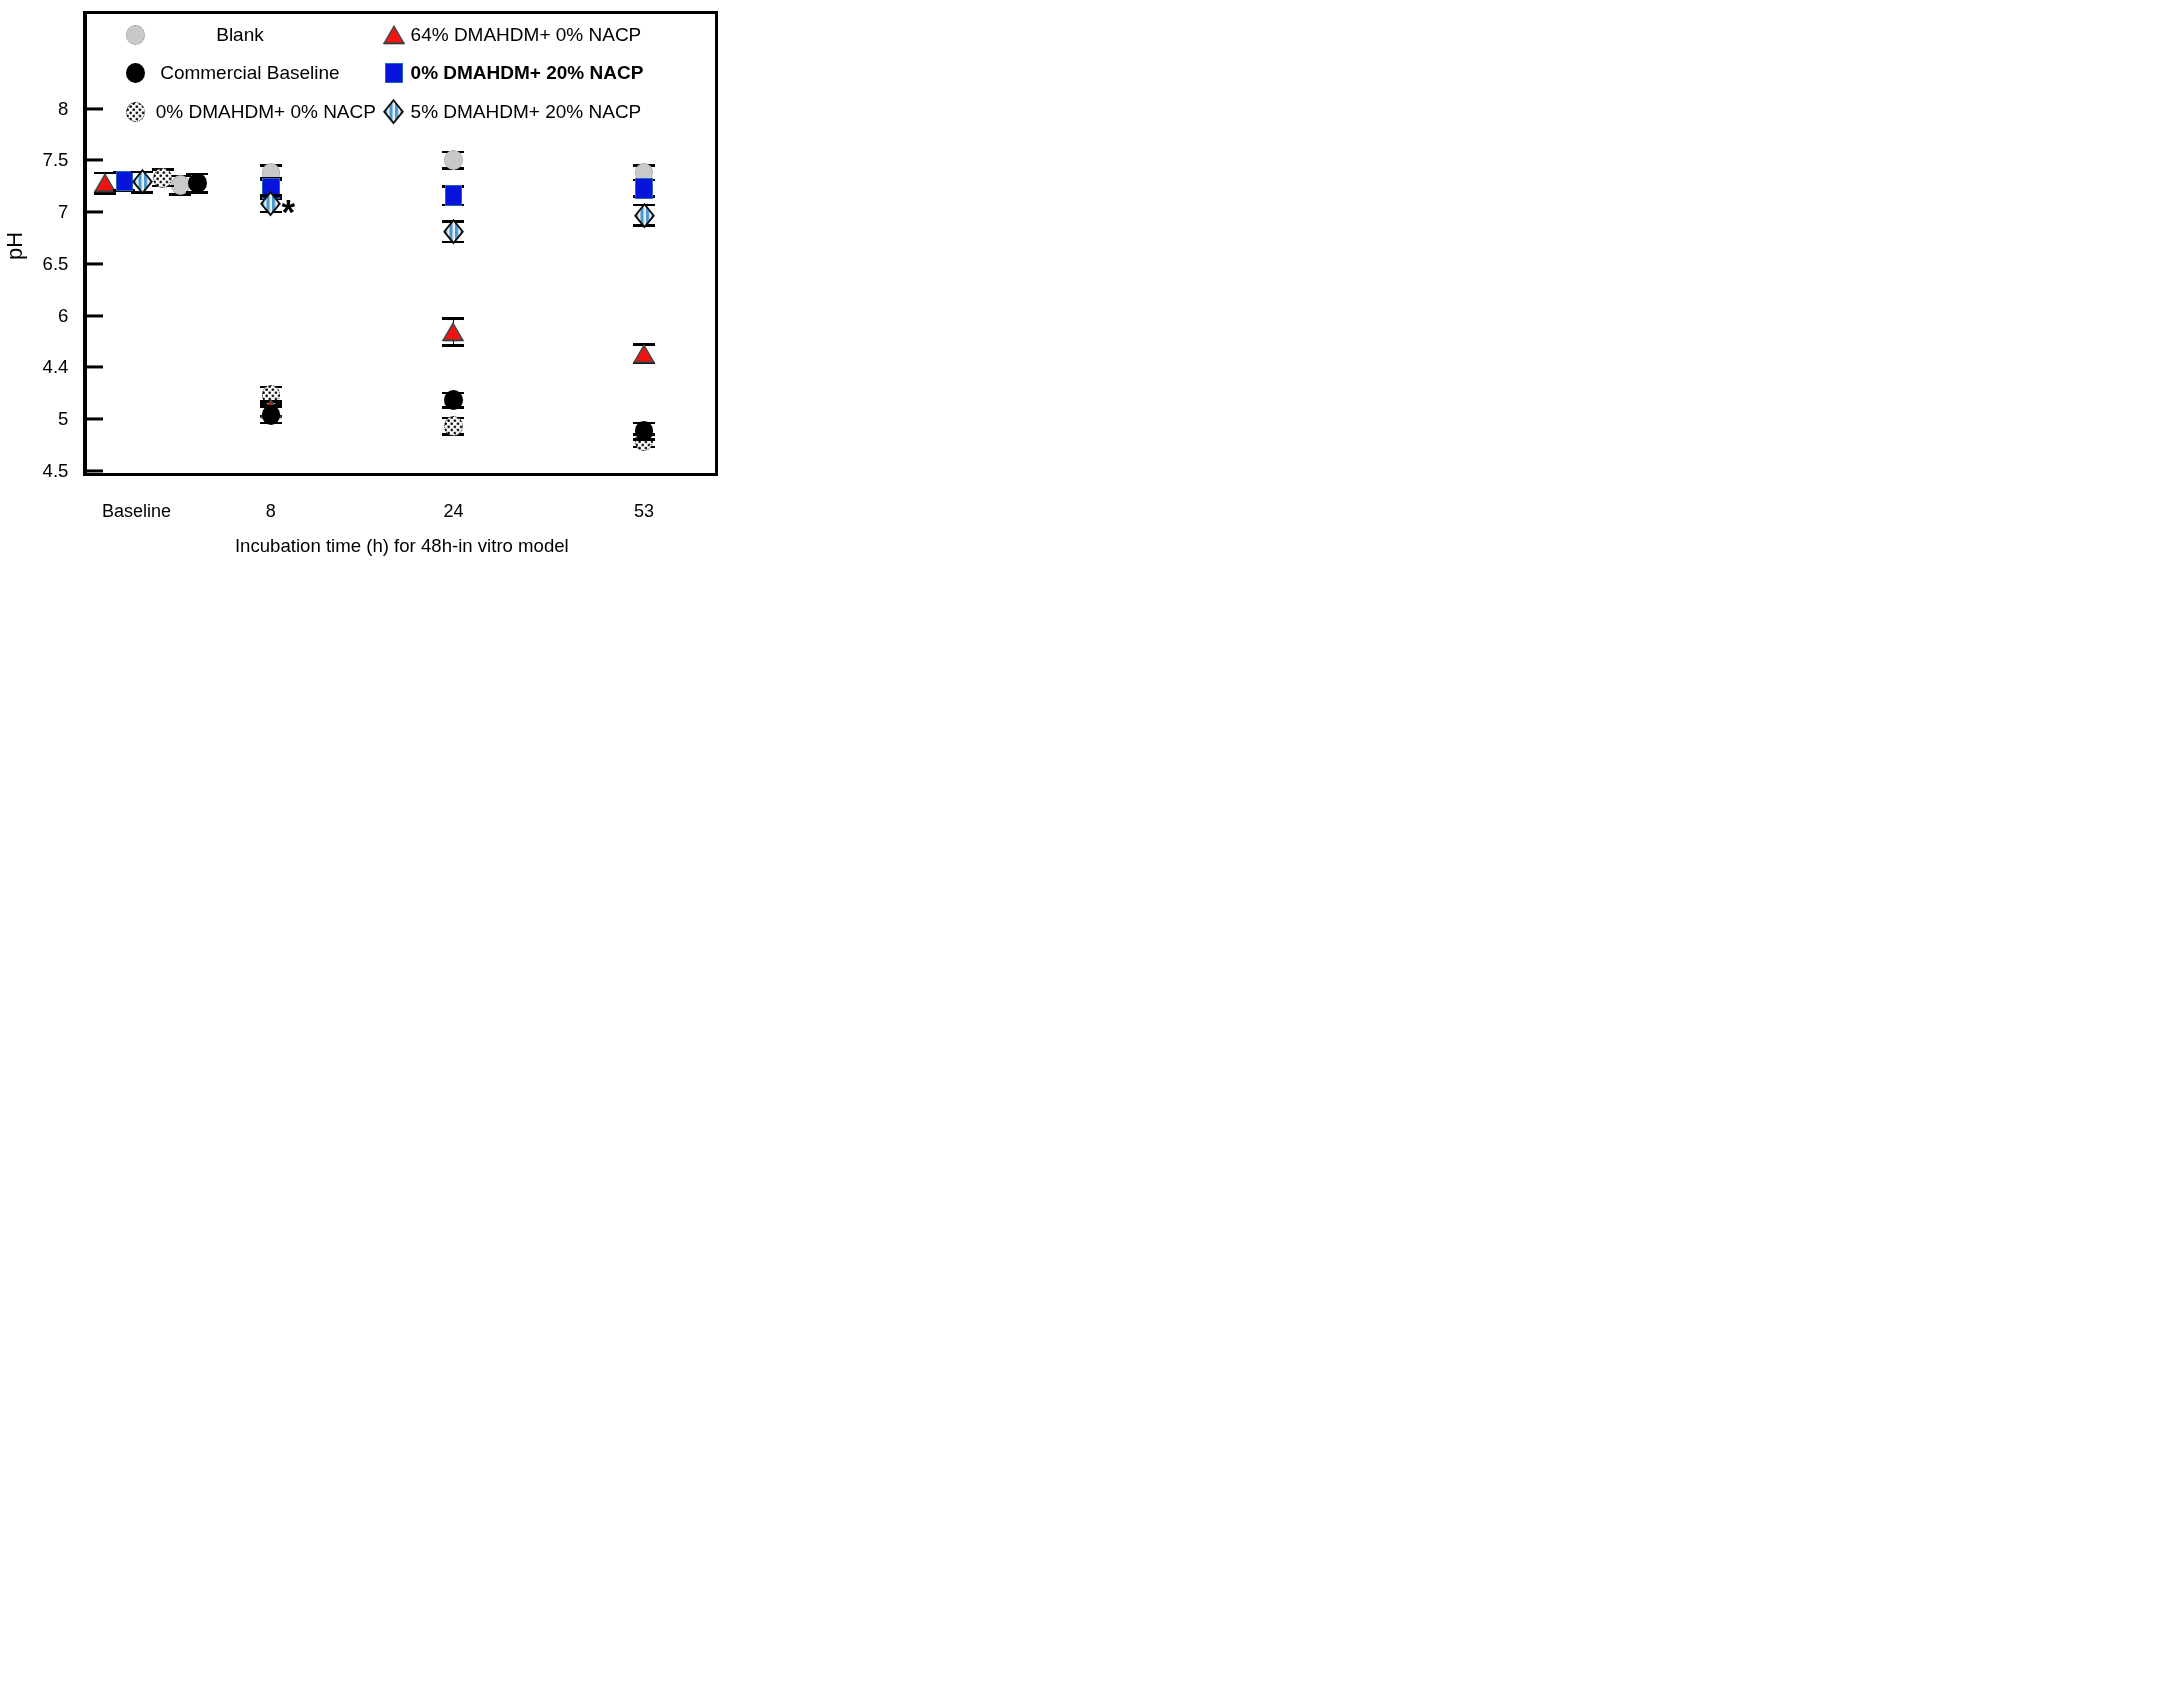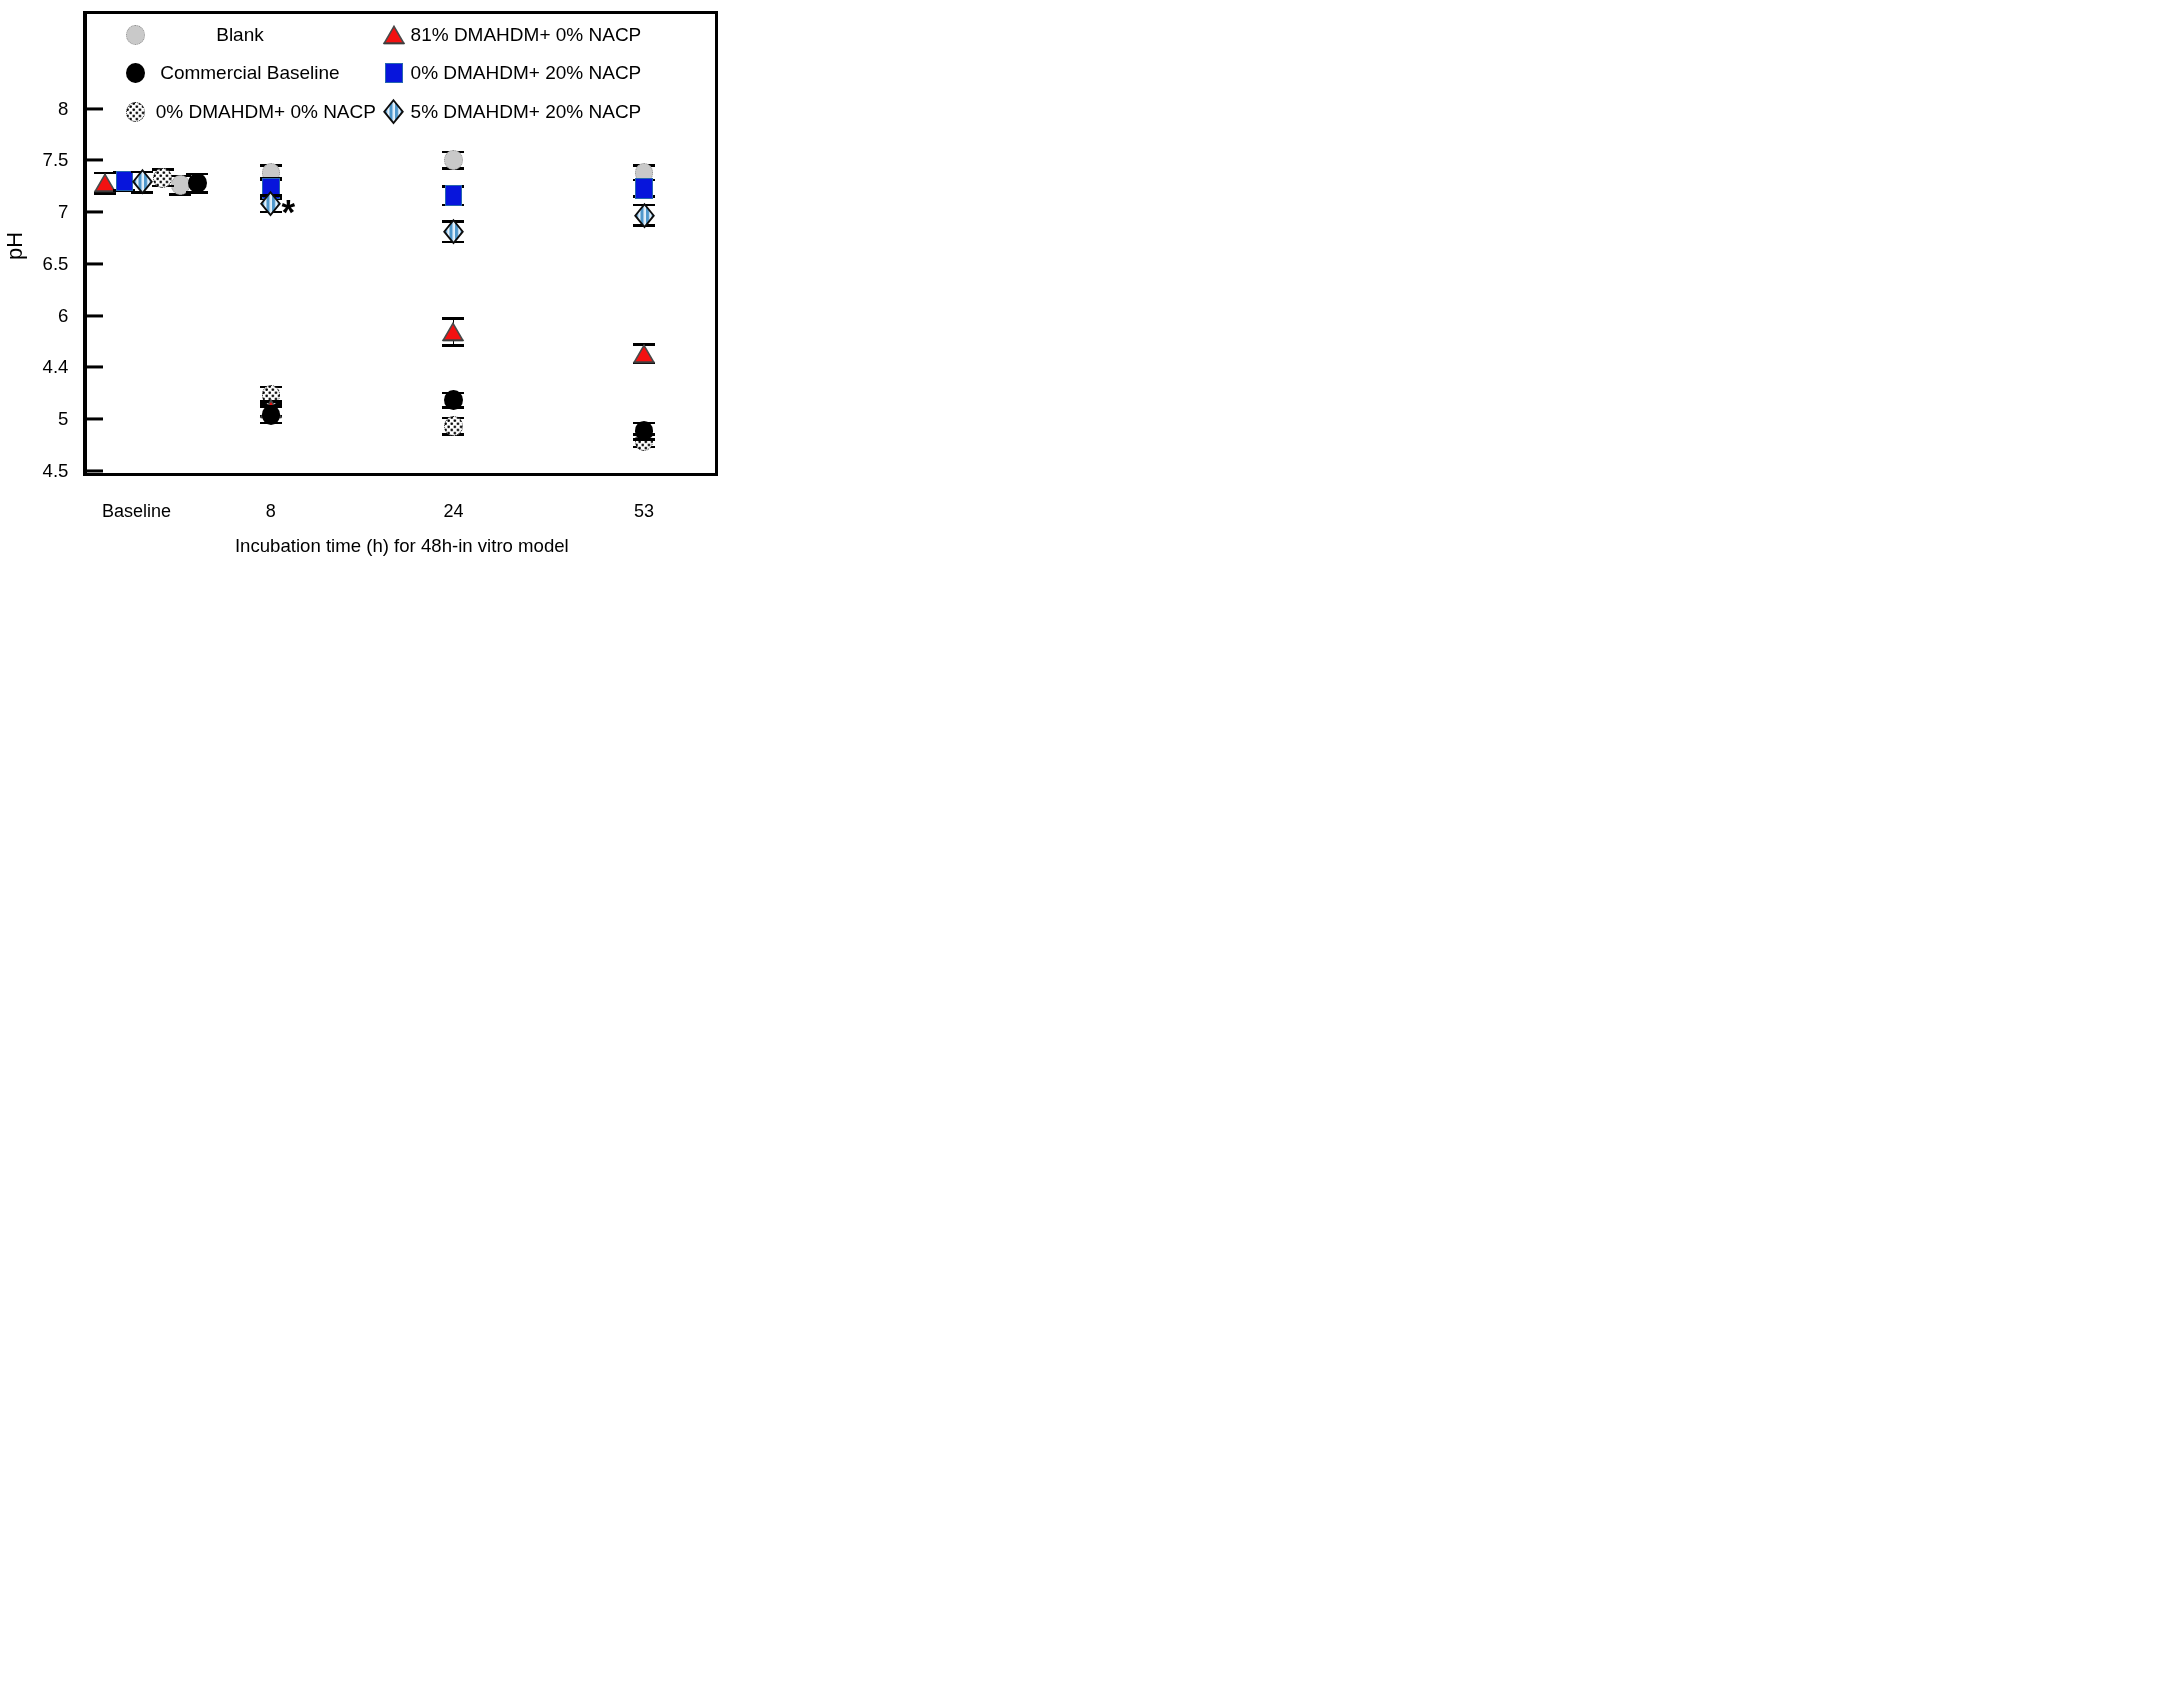--- a/index.html
+++ b/index.html
@@ -79,25 +79,25 @@
       <div class="pt" style="left: 18.6%; top: 19.7%;">
         <div class="mk circle circle-dotted" style="width: 18.6px; height: 20px; left: -9.3px; top: -10px;"></div>
       </div>
       <div class="legend-item-label" style="left: 21.4%; top: 19.7%;">0% DMAHDM+ 0% NACP</div>
       <div class="pt" style="left: 54.1%; top: 6.2%;">
         <svg viewBox="0 0 36 32" width="22" height="20" class="mk" style="left: -11px; top: -10px; overflow: visible;">
           <polygon points="18,2 34,29.5 2,29.5" fill="#f31111" stroke="#4a4a4a" stroke-width="2.6"></polygon>
           <line x1="1" y1="29.8" x2="35" y2="29.8" stroke="#3c3c3c" stroke-width="3"></line>
         </svg>
       </div>
-      <div class="legend-item-label" style="left: 56.4%; top: 6.2%;">81% DMAHDM+ 0% NACP</div>
+      <div class="legend-item-label" style="left: 56.4%; top: 6.2%;">64% DMAHDM+ 0% NACP</div>
       <div class="pt" style="left: 54.1%; top: 12.9%;">
         <div class="mk square-blue" style="width: 17.4px; height: 20.5px; left: -8.7px; top: -10.2px;"></div>
       </div>
-      <div class="legend-item-label" style="left: 56.4%; top: 12.9%;">0% DMAHDM+ 20% NACP</div>
+      <div class="legend-item-label" style="left: 56.4%; top: 12.9%; font-weight: bold;">0% DMAHDM+ 20% NACP</div>
       <div class="pt" style="left: 54.1%; top: 19.7%;">
         <svg viewBox="0 0 34 41" width="21" height="25.4" class="mk" style="left: -10.5px; top: -12.7px; overflow: visible;">
           <defs>
             <pattern id="stp0" patternUnits="userSpaceOnUse" width="9" height="41">
               <rect width="9" height="41" fill="#e3f0fa"></rect>
               <rect x="1.5" width="5" height="41" fill="#4e97cc"></rect>
             </pattern>
           </defs>
           <polygon points="17,2 32,20.5 17,39 2,20.5" fill="url(#stp0)" stroke="#0d0d0d" stroke-width="3" stroke-linejoin="miter"></polygon>
         </svg>

